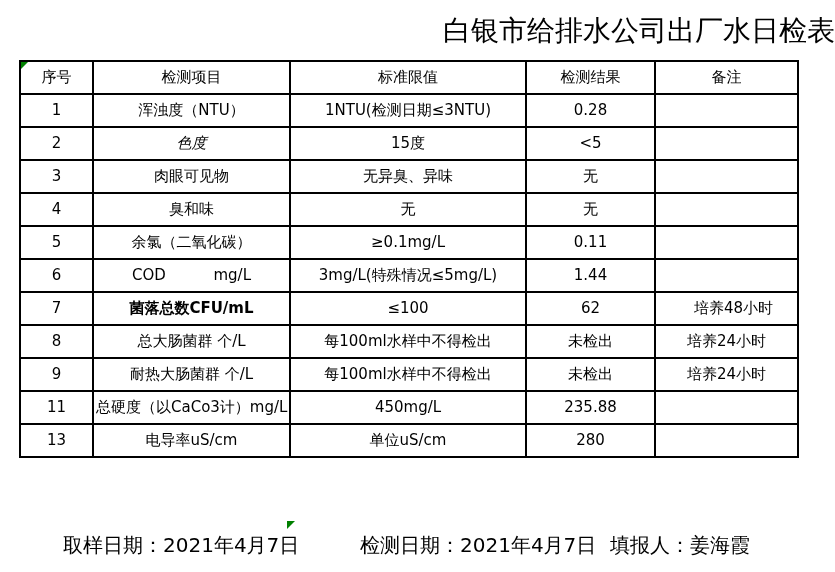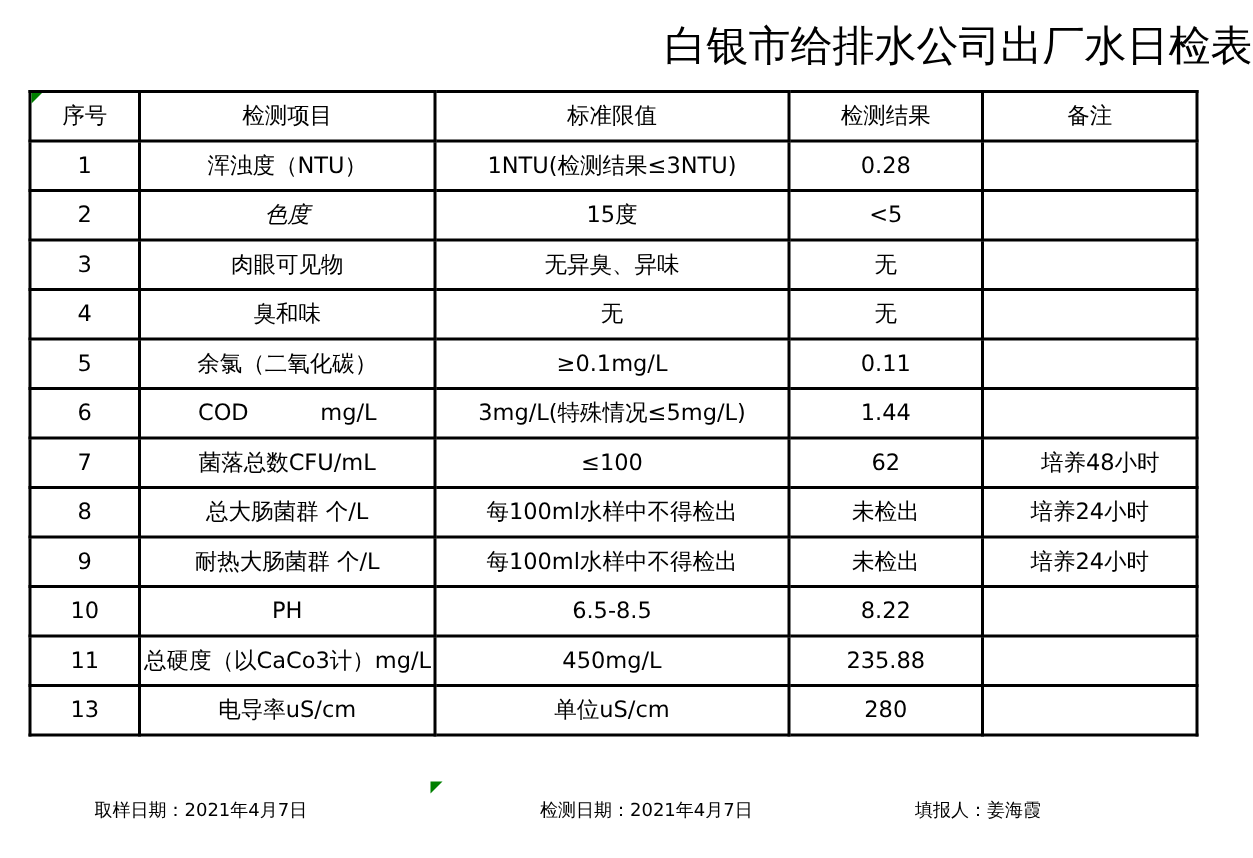--- a/index.html
+++ b/index.html
@@ -57,21 +57,21 @@
     border-right: 7px solid transparent;
   }
   #marker-header { left: 21px; top: 62px; }
   #marker-bottom { left: 287px; top: 521px; border-top-width: 8px; border-right-width: 8px; }
   .footer-line {
     position: absolute;
     top: 532px;
     left: 0;
     width: 835px;
     height: 20px;
-    font-size: 12px;
+    font-size: 20px;
   }
   .footer-item {
     position: absolute;
     top: 0;
     white-space: nowrap;
   }
   #footer-sampling { left: 63px; }
   #footer-testing  { left: 360px; }
   #footer-reporter { left: 610px; }
 </style>
@@ -94,21 +94,21 @@
         <th style="border-color: rgb(0, 0, 0);">检测项目</th>
         <th style="border-color: rgb(0, 0, 0);">标准限值</th>
         <th style="border-color: rgb(0, 0, 0);">检测结果</th>
         <th style="border-color: rgb(0, 0, 0);">备注</th>
       </tr>
     </thead>
   <tbody>
       <tr>
         <td style="border-color: rgb(0, 0, 0);">1</td>
         <td style="border-color: rgb(0, 0, 0);">浑浊度（NTU）</td>
-        <td style="border-color: rgb(0, 0, 0);">1NTU(检测结果≤3NTU)</td>
+        <td style="border-color: rgb(0, 0, 0);">1NTU(检测日期≤3NTU)</td>
         <td style="border-color: rgb(0, 0, 0);">0.28</td>
         <td style="border-color: rgb(0, 0, 0);"></td>
       </tr>
       <tr>
         <td style="border-color: rgb(0, 0, 0);">2</td>
         <td style="border-color: rgb(0, 0, 0); font-style: italic;">色度</td>
         <td style="border-color: rgb(0, 0, 0);">15度</td>
         <td style="border-color: rgb(0, 0, 0);">&lt;5</td>
         <td style="border-color: rgb(0, 0, 0);"></td>
       </tr>
@@ -135,45 +135,38 @@
       </tr>
       <tr>
         <td style="border-color: rgb(0, 0, 0);">6</td>
         <td style="border-color: rgb(0, 0, 0); margin-left: 13px;">COD          mg/L</td>
         <td style="border-color: rgb(0, 0, 0);">3mg/L(特殊情况≤5mg/L)</td>
         <td style="border-color: rgb(0, 0, 0);">1.44</td>
         <td style="border-color: rgb(0, 0, 0);"></td>
       </tr>
       <tr>
         <td style="border-color: rgb(0, 0, 0);">7</td>
-        <td style="border-color: rgb(0, 0, 0);">菌落总数CFU/mL</td>
+        <td style="border-color: rgb(0, 0, 0); font-weight: bold;">菌落总数CFU/mL</td>
         <td style="border-color: rgb(0, 0, 0);">≤100</td>
         <td style="border-color: rgb(0, 0, 0);">62</td>
         <td style="border-color: rgb(0, 0, 0); padding-left: 16px;">培养48小时</td>
       </tr>
       <tr>
         <td style="border-color: rgb(0, 0, 0);">8</td>
         <td style="border-color: rgb(0, 0, 0); margin-left: 24px;">总大肠菌群 个/L</td>
         <td style="border-color: rgb(0, 0, 0);">每100ml水样中不得检出</td>
         <td style="border-color: rgb(0, 0, 0);">未检出</td>
         <td style="border-color: rgb(0, 0, 0);">培养24小时</td>
       </tr>
       <tr>
         <td style="border-color: rgb(0, 0, 0);">9</td>
         <td style="border-color: rgb(0, 0, 0);">耐热大肠菌群 个/L</td>
         <td style="border-color: rgb(0, 0, 0);">每100ml水样中不得检出</td>
         <td style="border-color: rgb(0, 0, 0);">未检出</td>
         <td style="border-color: rgb(0, 0, 0);">培养24小时</td>
-      </tr>
-      <tr>
-        <td style="border-color: rgb(0, 0, 0);">10</td>
-        <td style="border-color: rgb(0, 0, 0);">PH</td>
-        <td style="border-color: rgb(0, 0, 0);">6.5-8.5</td>
-        <td style="border-color: rgb(0, 0, 0);">8.22</td>
-        <td style="border-color: rgb(0, 0, 0);"></td>
       </tr>
       <tr>
         <td style="border-color: rgb(0, 0, 0);">11</td>
         <td style="border-color: rgb(0, 0, 0);">总硬度（以CaCo3计）mg/L</td>
         <td style="border-color: rgb(0, 0, 0);">450mg/L</td>
         <td style="border-color: rgb(0, 0, 0);">235.88</td>
         <td style="border-color: rgb(0, 0, 0);"></td>
       </tr>
       <tr>
         <td style="border-color: rgb(0, 0, 0);">13</td>

